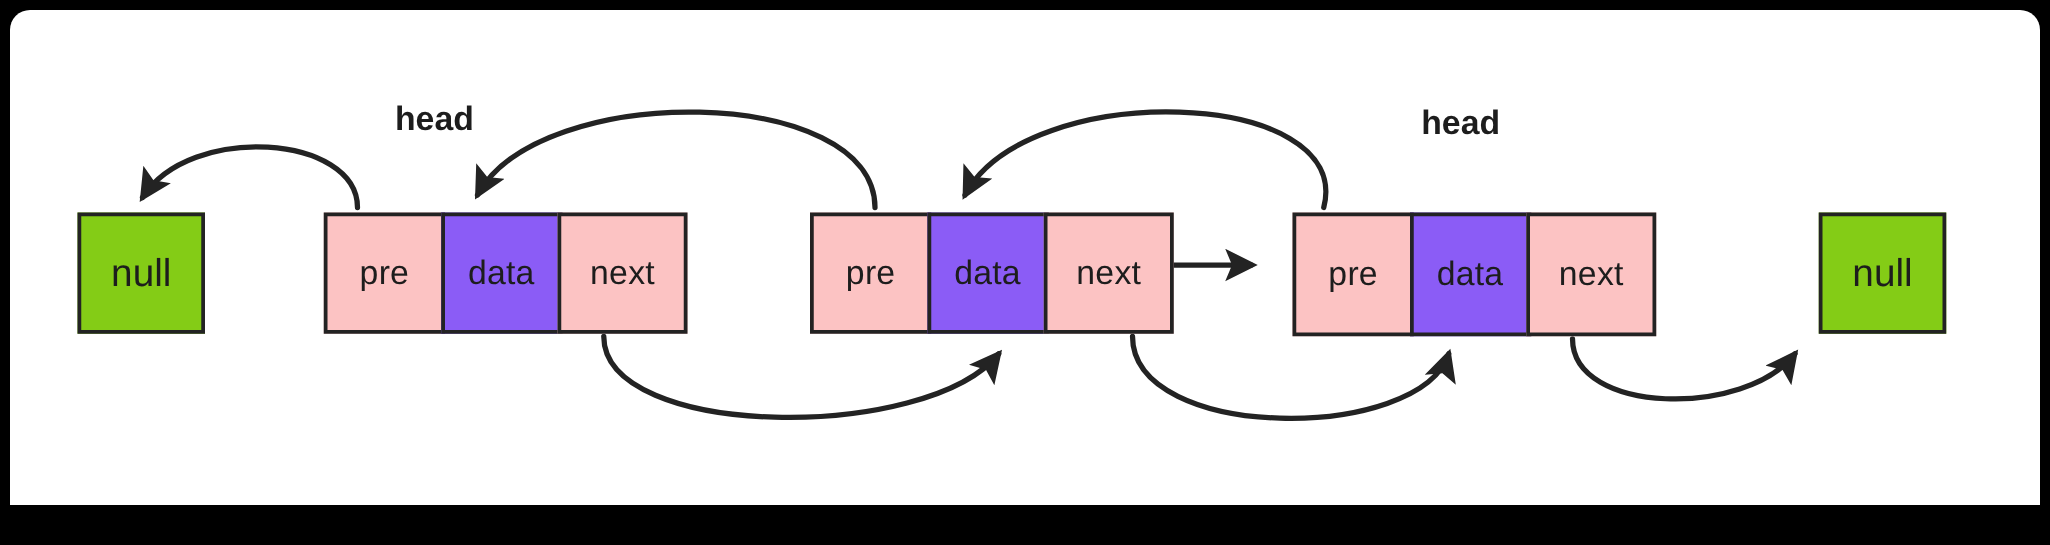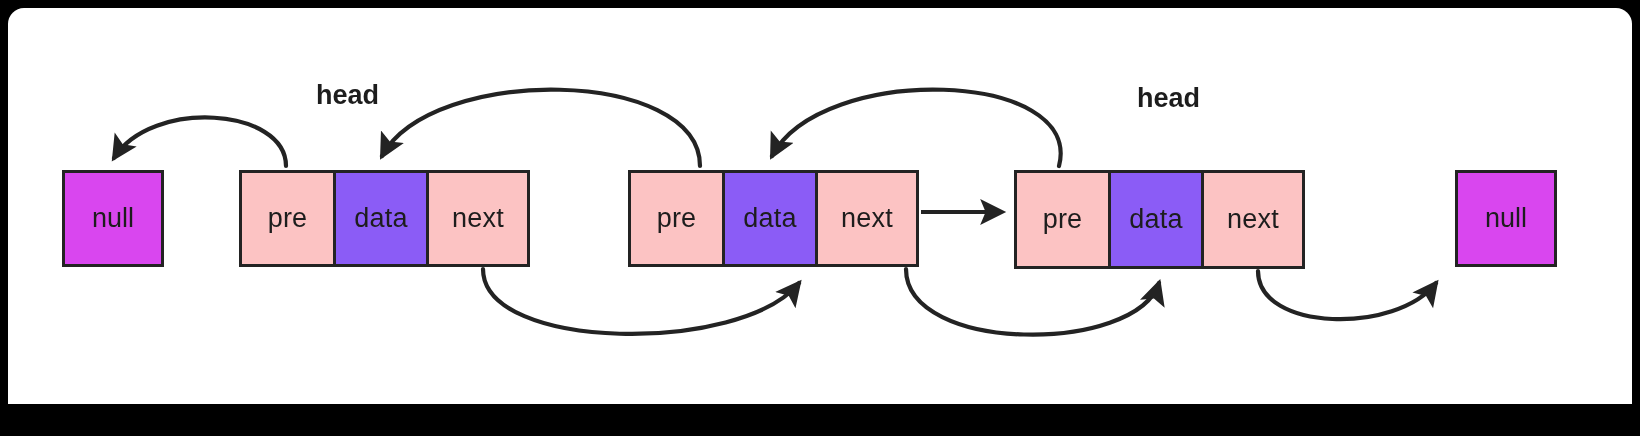--- a/index.html
+++ b/index.html
@@ -40,32 +40,33 @@
     position: absolute;
     box-sizing: border-box;
     border: 3.5px solid #232323;
     display: flex;
     align-items: center;
     justify-content: center;
     font-size: 27px;
     color: #1d1d1d;
     font-family: "Liberation Sans", sans-serif;
     letter-spacing: 0.2px;
+    margin-left: 20px;
   }
   .cell-pre, .cell-next { background: #fcc3c3; }
   .cell-data { background: #8b5cf6; }
   .null-box {
     position: absolute;
     box-sizing: border-box;
     border: 3.5px solid #232323;
-    background: #d946ef;
+    background: #84cc16;
     display: flex;
     align-items: center;
     justify-content: center;
-    font-size: 27px;
+    font-size: 31px;
     color: #1d1d1d;
     font-family: "Liberation Sans", sans-serif;
   }
   .pointer-label {
     position: absolute;
     font-size: 27px;
     font-weight: bold;
     color: #1d1d1d;
     font-family: "Liberation Sans", sans-serif;
     white-space: nowrap;

